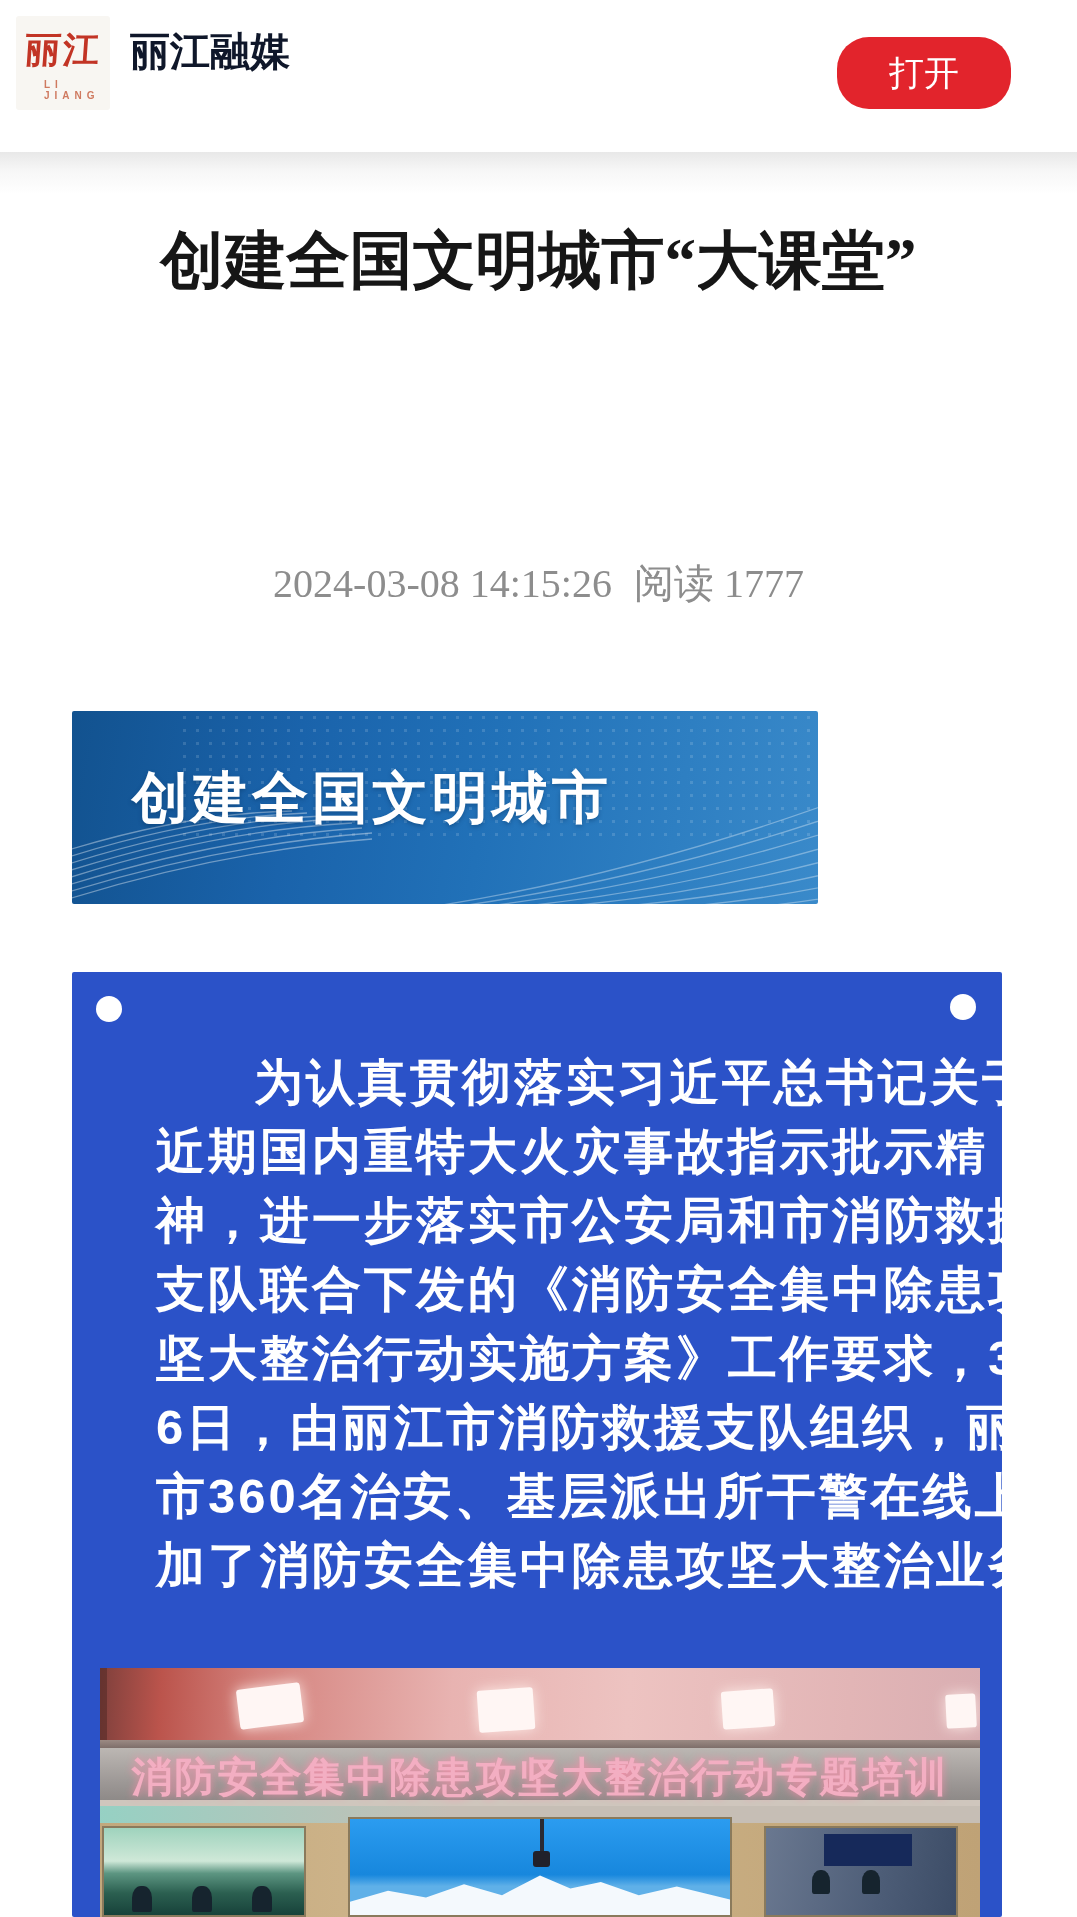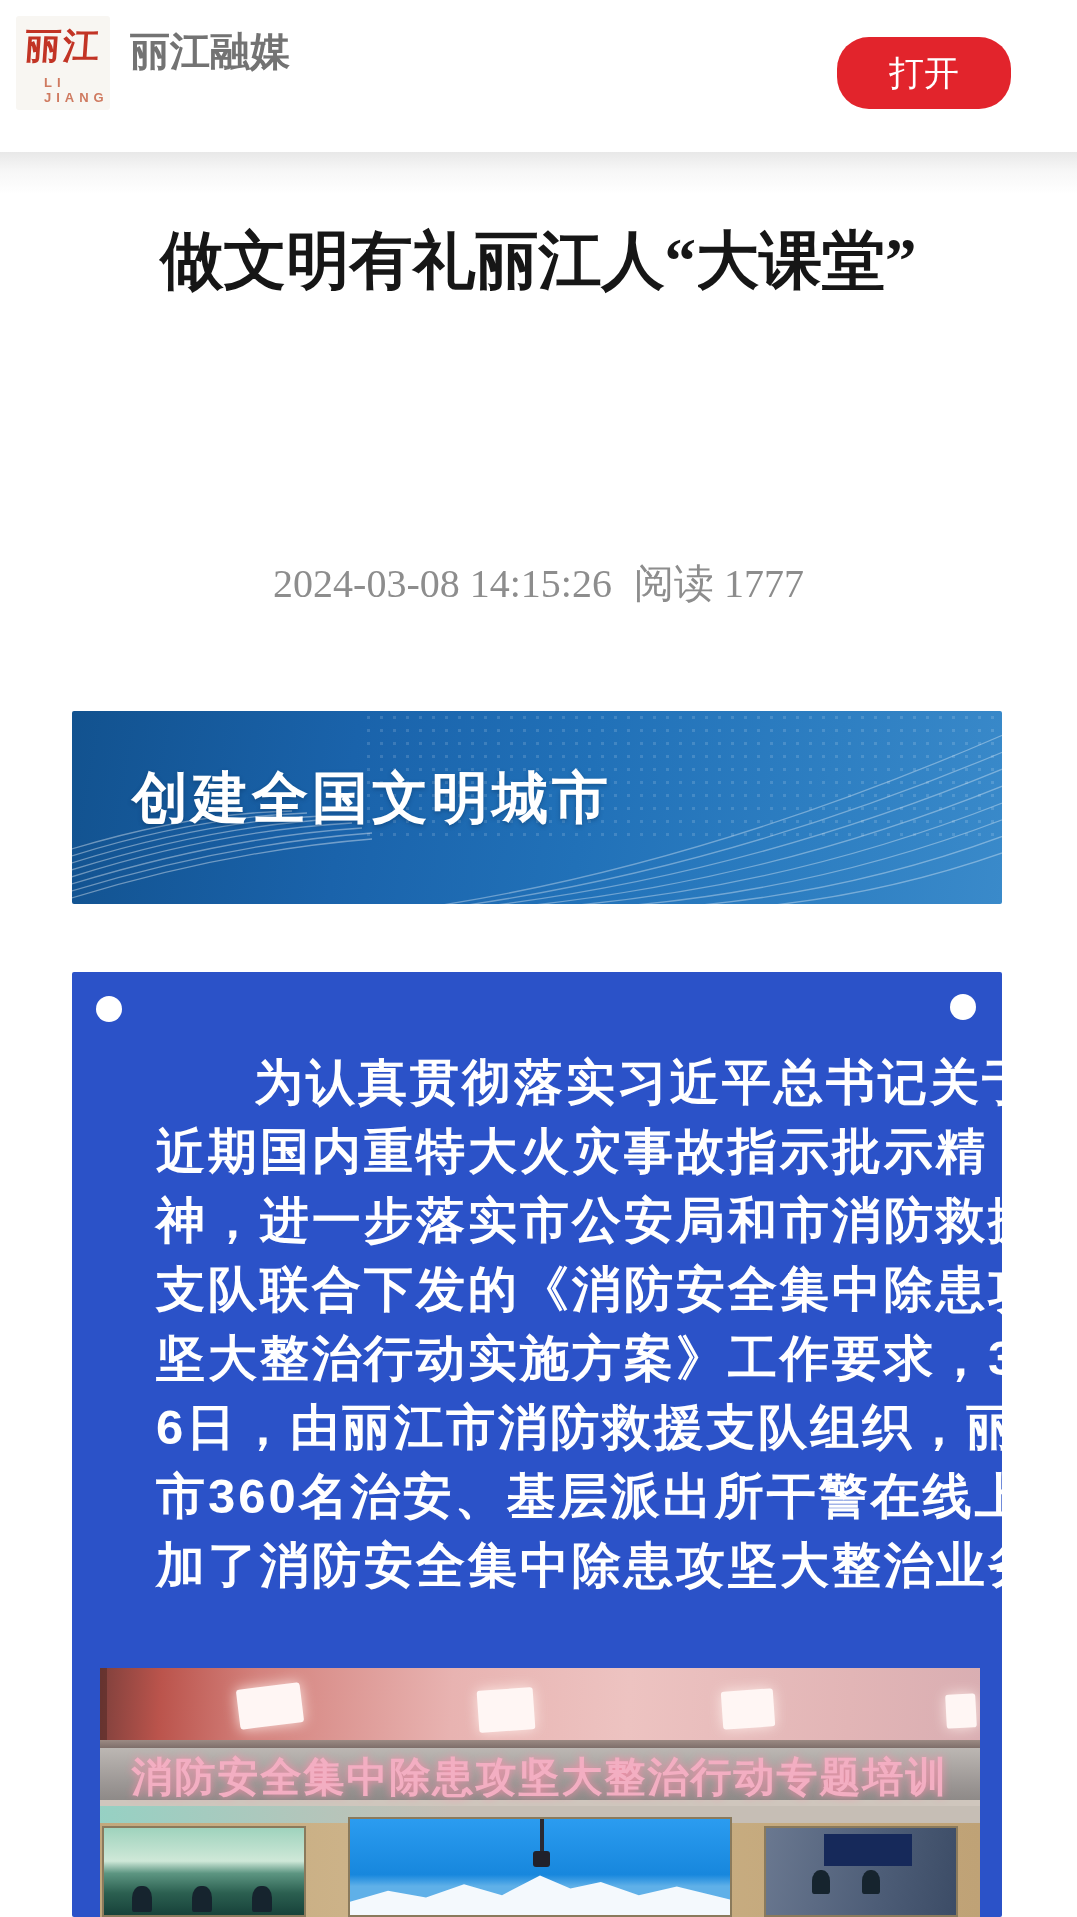--- a/index.html
+++ b/index.html
@@ -11,37 +11,37 @@
   .abs{position:absolute;}
 
   
   .app-header{left:0;top:0;width:1077px;height:152px;background:#ffffff;z-index:6;}
   .header-shadow{left:0;top:152px;width:1077px;height:42px;
     background:linear-gradient(#e8e8e8,#f7f7f7 45%,#ffffff);z-index:5;}
   .logo-box{left:16px;top:16px;width:94px;height:94px;background:#f8f6f2;border-radius:3px;
     display:flex;flex-direction:column;align-items:center;justify-content:center;gap:4px;}
   .logo-cn{font-family:"Liberation Serif","DejaVu Serif",serif;font-weight:700;
     font-size:36px;color:#c23425;transform:skewX(-4deg);letter-spacing:2px;}
-  .logo-en{font-size:13px;letter-spacing:5px;color:#cf7a60;font-weight:700;margin-left:28px;}
-  .app-title{left:130px;top:24px;font-size:40px;font-weight:700;color:#737373;}
+  .logo-en{font-size:10px;letter-spacing:5px;color:#cf7a60;font-weight:700;margin-left:28px;}
+  .app-title{left:130px;top:24px;font-size:40px;font-weight:700;color:#0f172a;}
   .app-tagline{left:130px;top:84px;font-size:30px;color:#1f1f1f;}
   .open-btn{right:66px;top:37px;width:174px;height:72px;border-radius:32px;background:#e2242c;
     color:#ffffff;font-size:35px;display:flex;align-items:center;justify-content:center;
     cursor:pointer;border:none;}
 
   
   .article-title{left:30px;right:30px;top:216px;text-align:center;color:#161616;
     font-family:"Liberation Serif","DejaVu Serif",serif;font-weight:700;
     font-size:63px;line-height:90px;}
   .article-meta{left:0;top:556px;width:1077px;text-align:center;color:#8d8d8d;
     font-family:"Liberation Serif","DejaVu Serif",serif;font-size:40px;}
   .article-meta span{margin:4px 6px;}
 
   
-  .banner{left:72px;top:711px;width:930px;height:193px;overflow:hidden;border-radius:2px;
+  .banner{left:72px;top:711px;width:746px;height:193px;overflow:hidden;border-radius:2px;
     background:linear-gradient(100deg,#12528f,#1a63ab 30%,#2171b8 55%,#2e7fc2 80%,#3a8aca);}
   .banner-dots{right:0;top:0;width:640px;height:130px;opacity:.5;
     background-image:radial-gradient(rgba(255,255,255,.28) 1.6px,transparent 1.8px);
     background-size:13px 13px;}
   .banner-waves{left:0;top:0;width:930px;height:193px;}
   .banner-l1{left:60px;top:50px;color:#ffffff;font-weight:700;font-size:56px;letter-spacing:4px;
     text-shadow:0 2px 4px rgba(0,40,80,.35);}
   .banner-l2{right:52px;top:126px;color:#ffffff;font-weight:700;font-size:56px;letter-spacing:4px;
     text-shadow:0 2px 4px rgba(0,40,80,.35);}
 
@@ -98,21 +98,21 @@
   <div class="abs logo-box">
     <div class="logo-cn">丽江</div>
     <div class="logo-en">LI JIANG</div>
   </div>
   <div class="abs app-title">丽江融媒</div>
   <button class="abs open-btn">打开</button>
 </div>
 <div class="abs header-shadow"></div>
 
 <div class="abs article-title">
-  <div>做文明有礼丽江人“大课堂”</div>
+  <div>创建全国文明城市“大课堂”</div>
 </div>
 <div class="abs article-meta">
   <span>2024-03-08 14:15:26</span>
   <span>阅读 1777</span>
 </div>
 
 <div class="abs banner">
   <div class="abs banner-dots"></div>
   <svg class="abs banner-waves" viewBox="0 0 930 193" xmlns="http://www.w3.org/2000/svg">
     <g stroke="#ffffff" stroke-width="1.3" fill="none" opacity="0.38">

